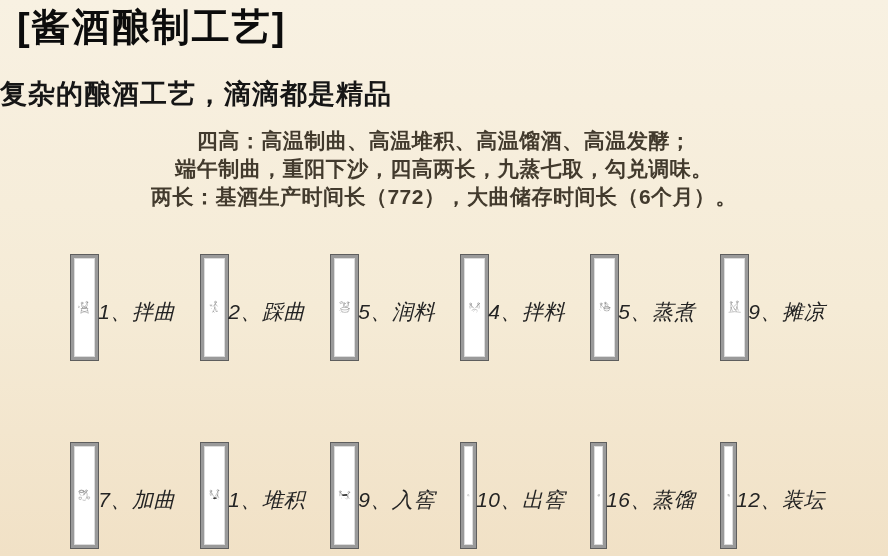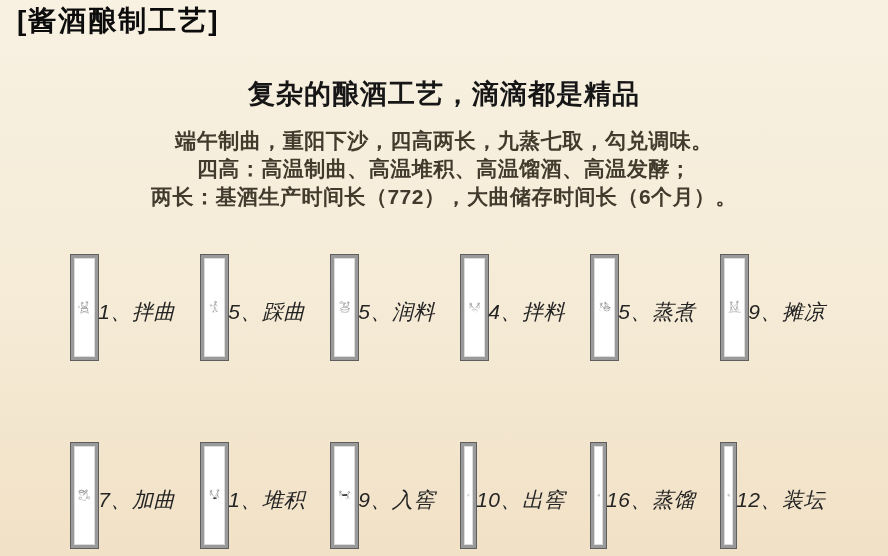--- a/index.html
+++ b/index.html
@@ -6,26 +6,26 @@
   body{
     width:888px;height:556px;
     font-family:"Liberation Sans","DejaVu Sans",sans-serif;
   }
   .page{
     position:relative;width:888px;height:556px;overflow:hidden;
     background:linear-gradient(180deg,#f8f1e2 0%,#f5ebd6 55%,#f1e1c6 100%);
   }
   .title{
     position:absolute;left:17px;top:2px;margin:0;
-    font-size:28px;font-weight:900;letter-spacing:2px;color:#0c0c0c;
+    font-size:38px;font-weight:900;letter-spacing:2px;color:#0c0c0c;
     white-space:nowrap;
   }
   .subtitle{
     position:absolute;top:76px;left:0;width:100%;margin:0;
-    text-align:center;font-size:27px;font-weight:800;color:#161616;
+    font-size:27px;font-weight:800;color:#161616;
     letter-spacing:1px;white-space:nowrap;
   }
   .desc{
     position:absolute;top:127px;left:0;width:100%;
     text-align:center;color:#423a2d;font-size:21px;font-weight:700;
     line-height:28px;letter-spacing:0.5px;
   }
   .desc p{margin:0;white-space:nowrap;}
   .row{
     position:absolute;left:58px;width:772px;
@@ -54,22 +54,22 @@
 </style>
 </head>
 <body>
 
 <div class="page">
 
   <h1 class="title">[酱酒酿制工艺]</h1>
   <h2 class="subtitle">复杂的酿酒工艺，滴滴都是精品</h2>
 
   <div class="desc">
+    <p>四高：高温制曲、高温堆积、高温馏酒、高温发酵；</p>
     <p>端午制曲，重阳下沙，四高两长，九蒸七取，勾兑调味。</p>
-    <p>四高：高温制曲、高温堆积、高温馏酒、高温发酵；</p>
     <p>两长：基酒生产时间长（772），大曲储存时间长（6个月）。</p>
   </div>
 
   <div class="row row-1">
 
     <figure class="cell">
       <div class="frame">
         <svg viewBox="0 0 100 100">
           <circle cx="33" cy="21" r="6"></circle>
             <circle cx="64" cy="16" r="6"></circle>
@@ -95,21 +95,21 @@
           <path d="M51 52 L42 77 M51 52 L60 75"></path>
           <path d="M42 77 l-7 3 M60 75 l8 1"></path>
           <path d="M20 34 h12 M22 39 h8"></path>
           <circle class="dot" cx="30" cy="58" r="1.4"></circle>
             <circle class="dot" cx="36" cy="69" r="1.4"></circle>
           <circle class="dot" cx="63" cy="60" r="1.4"></circle>
             <circle class="dot" cx="69" cy="72" r="1.4"></circle>
           <circle class="dot" cx="47" cy="84" r="1.4"></circle>
         </svg>
       </div>
-      <figcaption class="cap">5、踩曲</figcaption>
+      <figcaption class="cap">2、踩曲</figcaption>
     </figure>
 
     <figure class="cell">
       <div class="frame">
         <svg viewBox="0 0 100 100">
           <path d="M20 16 l13 -6 5 8 -13 6 z"></path>
           <circle cx="47" cy="24" r="6"></circle>
             <circle cx="72" cy="18" r="6"></circle>
           <path d="M44 30 Q38 40 45 48"></path>
             <path d="M75 24 Q80 36 70 46"></path>

